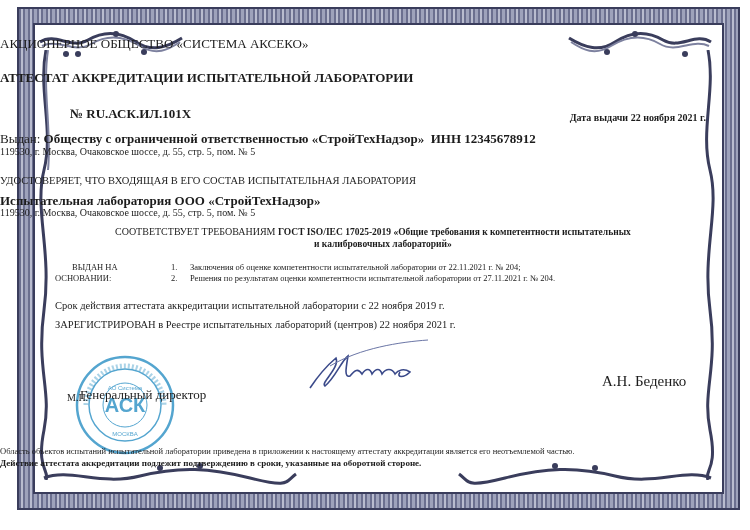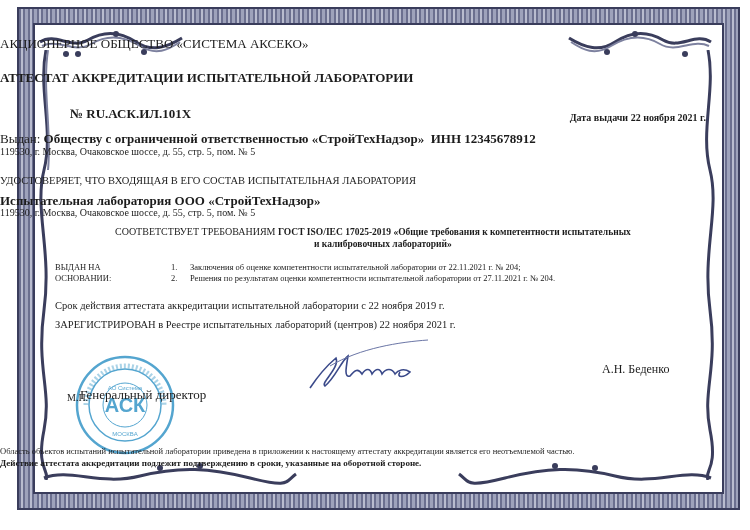--- a/index.html
+++ b/index.html
@@ -80,21 +80,21 @@
 <div class="abs c t10" style="left:0;width:662px;top:175px;font-size:10.5px">УДОСТОВЕРЯЕТ, ЧТО ВХОДЯЩАЯ В ЕГО СОСТАВ ИСПЫТАТЕЛЬНАЯ ЛАБОРАТОРИЯ</div>
 <div class="abs c b t11" style="left:0;width:594px;top:193px">Испытательная лаборатория ООО «СтройТехНадзор»</div>
 <div class="abs c t10" style="left:0;width:750px;top:207px">119530, г. Москва, Очаковское шоссе, д. 55, стр. 5, пом. № 5</div>
 
 <div class="abs t10" style="left:115px;top:226px">
   <span>СООТВЕТСТВУЕТ ТРЕБОВАНИЯМ</span>
   <b style="font-size:9.5px">ГОСТ ISO/IEC 17025-2019 «Общие требования к компетентности испытательных</b>
 </div>
 <div class="abs b" style="left:314px;top:239px;font-size:9.5px">и калибровочных лабораторий»</div>
 
-<div class="abs t8" style="left:55px;top:262px">ВЫДАН НА</div>
+<div class="abs t8" style="left:72px;top:262px">ВЫДАН НА</div>
 <div class="abs t8" style="left:55px;top:273px">ОСНОВАНИИ:</div>
 <div class="abs t8" style="left:171px;top:262px">1.</div>
 <div class="abs t8" style="left:190px;top:262px">Заключения об оценке компетентности испытательной лаборатории от 22.11.2021 г. № 204;</div>
 <div class="abs t8" style="left:171px;top:273px">2.</div>
 <div class="abs t8" style="left:190px;top:273px">Решения по результатам оценки компетентности испытательной лаборатории от 27.11.2021 г. № 204.</div>
 
 <div class="abs t10" style="left:55px;top:300px;font-size:10.5px">Срок действия аттестата аккредитации испытательной лаборатории с 22 ноября 2019 г.</div>
 <div class="abs t10" style="left:55px;top:319px;font-size:10.5px">ЗАРЕГИСТРИРОВАН в Реестре испытательных лабораторий (центров) 22 ноября 2021 г.</div>
 
 <svg class="vine" style="left:74px;top:354px;opacity:0.8" width="102" height="102" viewBox="0 0 102 102">
@@ -106,16 +106,16 @@
   <text x="51" y="82" text-anchor="middle" font-family="Liberation Sans, sans-serif" font-size="6" fill="#2a8fc4">МОСКВА</text>
   <path d="M12 51 A39 39 0 0 1 90 51" fill="none" stroke="#2a8fc4" stroke-width="5" stroke-dasharray="2 2" opacity="0.5"></path>
 </svg>
 
 <div class="abs t10" style="left:80px;top:387px;font-size:13px">Генеральный директор</div>
 <div class="abs t10" style="left:67px;top:392px">М.П.</div>
 <svg class="vine" style="left:300px;top:338px" width="160" height="60" viewBox="0 0 160 60">
   <path d="M10 50 C20 35, 30 25, 36 20 C40 30, 20 45, 25 48 C35 40, 42 22, 48 18 C46 30, 44 40, 50 38 C55 32, 58 30, 62 36 C66 30, 70 30, 72 36 C76 30, 80 30, 82 36 C86 30, 92 30, 95 36 C98 32, 104 30, 110 34 C104 40, 96 40, 100 34" stroke="#3b4a8a" stroke-width="1.6" fill="none"></path>
   <path d="M30 28 C60 10, 100 4, 128 2" stroke="#6b76a6" stroke-width="1" fill="none"></path>
 </svg>
-<div class="abs t10" style="left:602px;top:362px;font-size:12px">А.Н. Беденко</div>
+<div class="abs t10" style="left:602px;top:373px;font-size:15px">А.Н. Беденко</div>
 
 <div class="abs c t8" style="left:0;width:790px;top:446px">Область объектов испытаний испытательной лаборатории приведена в приложении к настоящему аттестату аккредитации является его неотъемлемой частью.</div>
 <div class="abs c b t8" style="left:0;width:800px;top:458px;font-size:9px">Действие аттестата аккредитации подлежит подтверждению в сроки, указанные на оборотной стороне.</div>
 
 </body></html>

